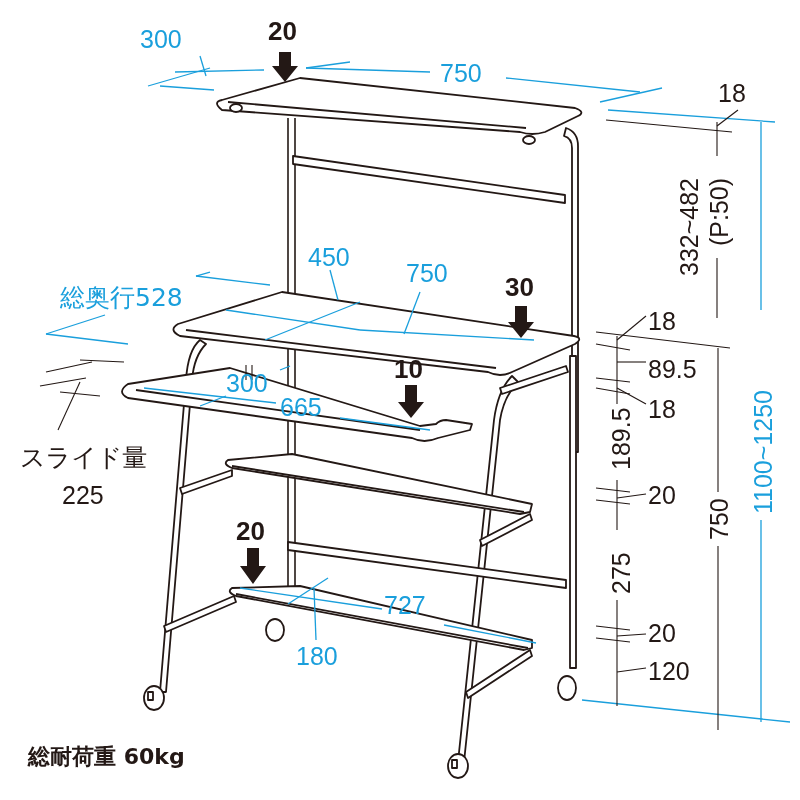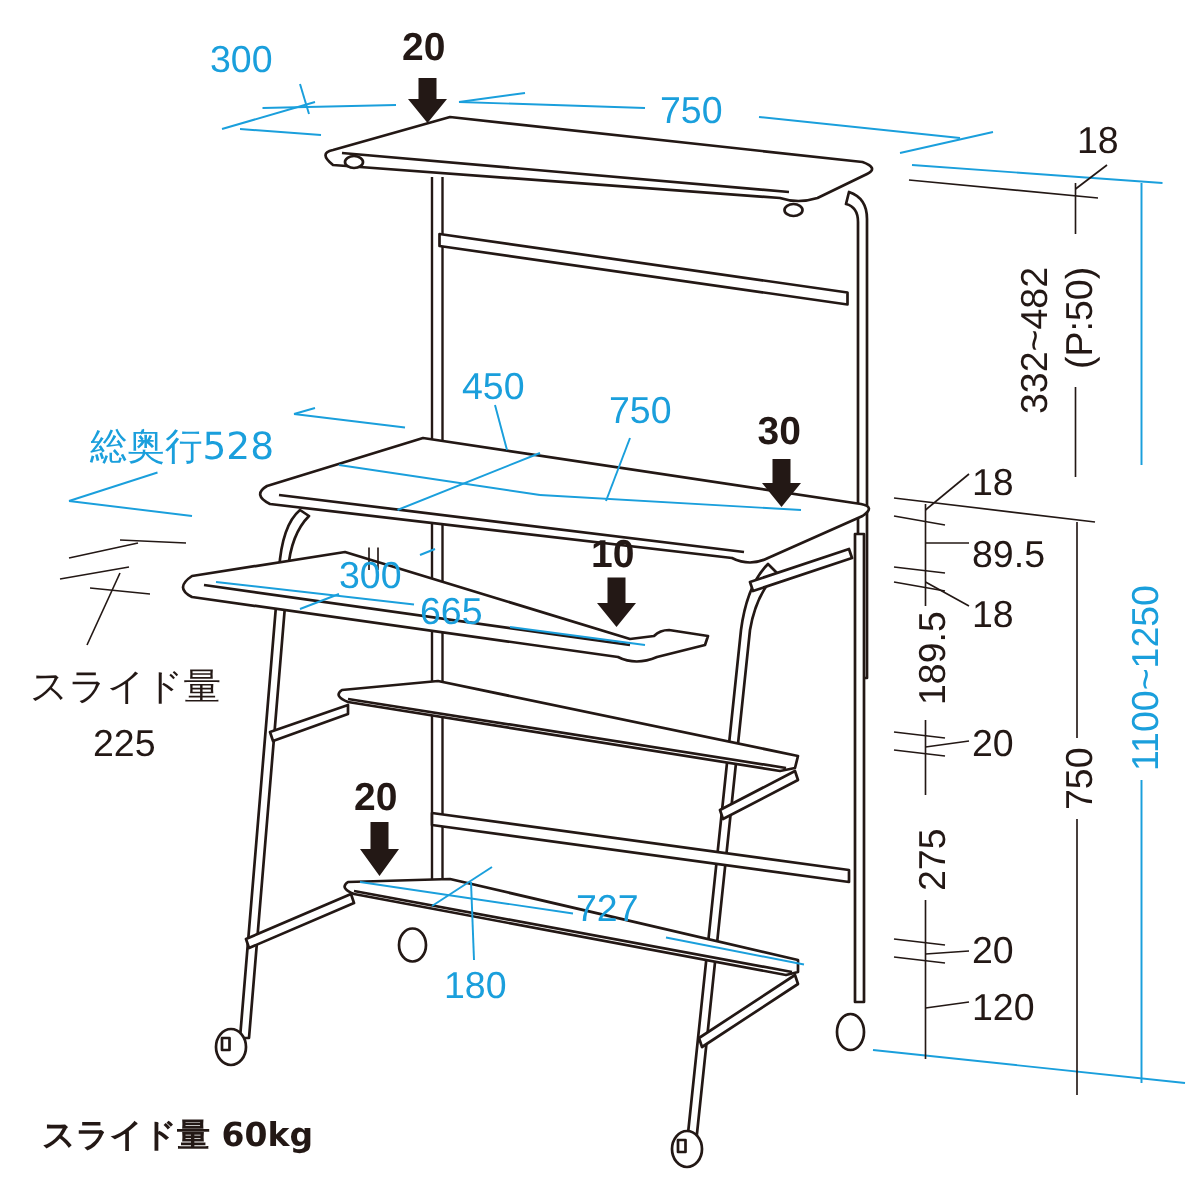--- a/index.html
+++ b/index.html
@@ -201,13 +201,13 @@
     <line class="dim-k" x1="40" y1="386" x2="86" y2="378"></line>
     <line class="dim-k" x1="60" y1="392" x2="100" y2="396"></line>
     <line class="dim-k" x1="80" y1="360" x2="124" y2="362"></line>
     <line class="dim-k" x1="92" y1="362" x2="46" y2="372"></line>
     <line class="dim-k" x1="80" y1="382" x2="58" y2="430"></line>
     <text class="blk-txt jp-txt" x="20" y="466" font-size="22">スライド量</text>
     <text class="blk-txt" x="62" y="504">225</text>
   </g>
 </svg>
 
-<div id="caption">スライド量 60kg</div>
+<div id="caption">総耐荷重 60kg</div>
 
 </body></html>

